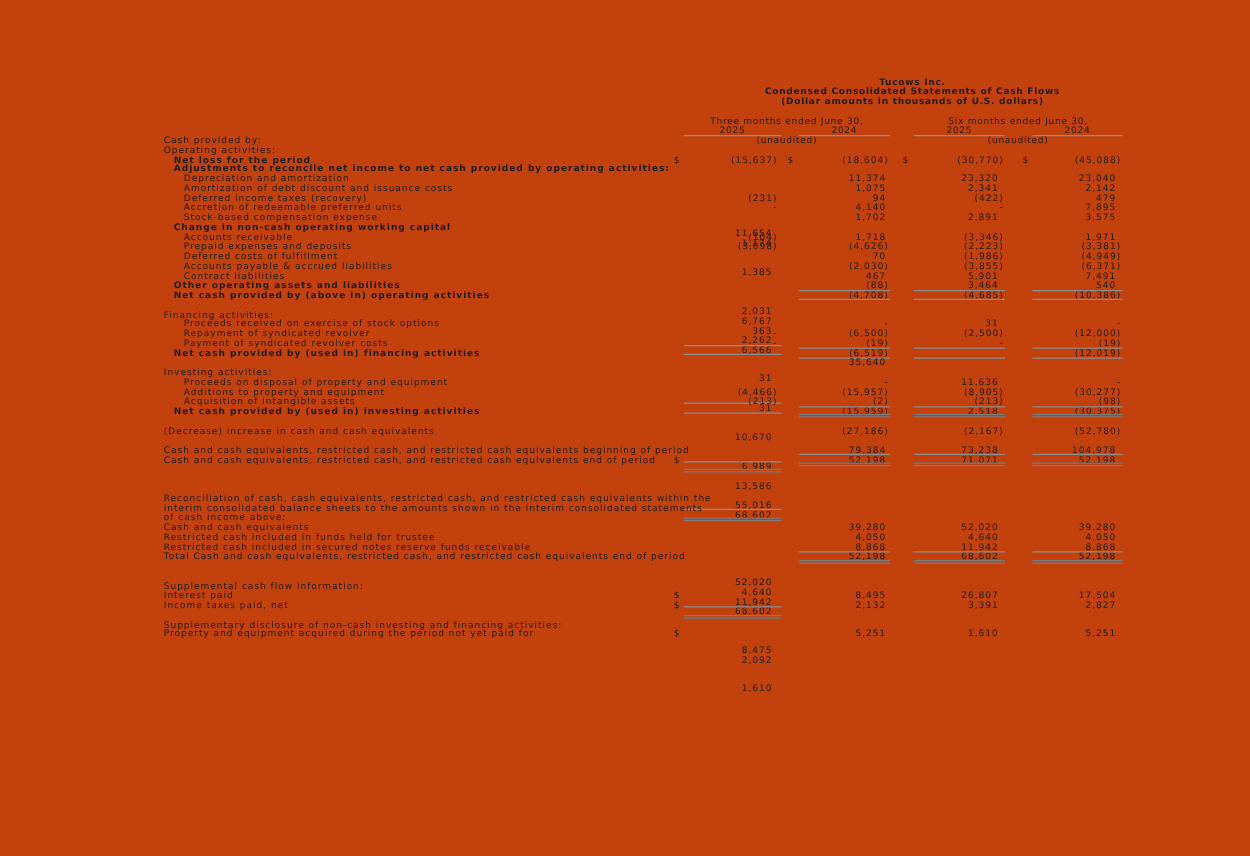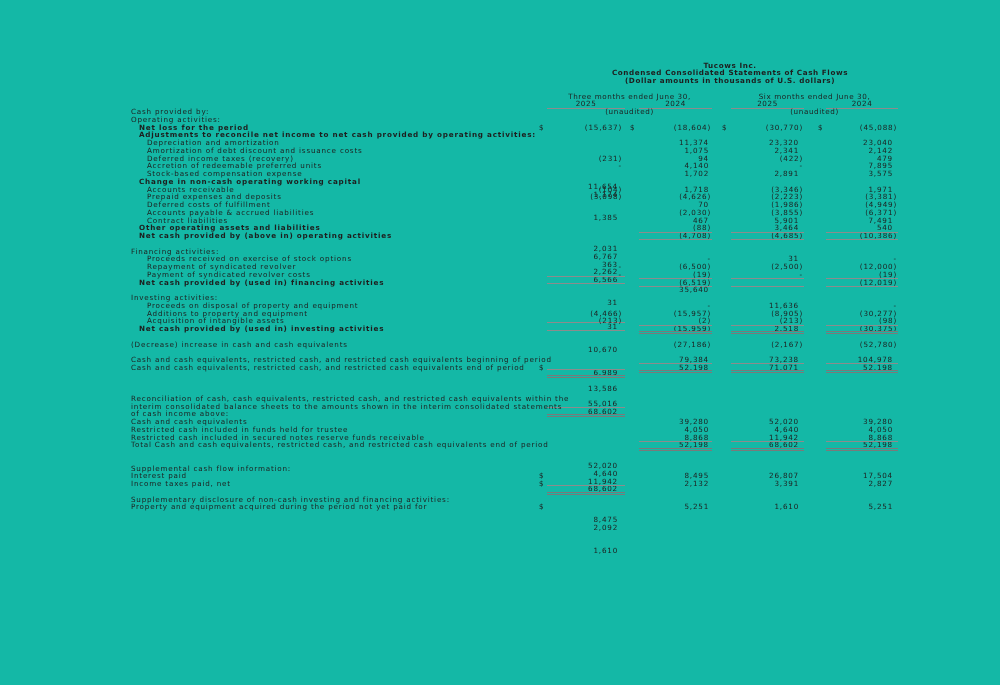--- a/index.html
+++ b/index.html
@@ -1,17 +1,17 @@
 <!DOCTYPE html>
 <html><head>
 <meta charset="utf-8">
 <style>
   html, body { margin: 0; padding: 0; background: #ffffff; }
   #page {
-    position: relative; width: 1000px; height: 685px; overflow: hidden; background: #14b8a6;
+    position: relative; width: 1000px; height: 685px; overflow: hidden; background: #c2410c;
     font-family: "DejaVu Sans", sans-serif; font-size: 7.2px; letter-spacing: 0.8px; color: #1e1e1e;
   }
   .blk { position: absolute; left: 0; width: 1000px; }
   .r { position: relative; height: 7.75px; line-height: 7.75px; }
   .r > * { position: absolute; top: 0; height: 7.75px; white-space: nowrap; }
   .lbl { left: 90px; margin-left: 41px; }
   .l0 { left: 90px; } .l1 { left: 98px; font-weight: bold; } .l2 { left: 106px; }
   .d0 { left: 539px; } .d1 { left: 630px; } .d2 { left: 722px; } .d3 { left: 818px; }
   .v { box-sizing: border-box; text-align: right; }
   .v0 { left: 547px; width: 78px; padding-right: 3px; }

